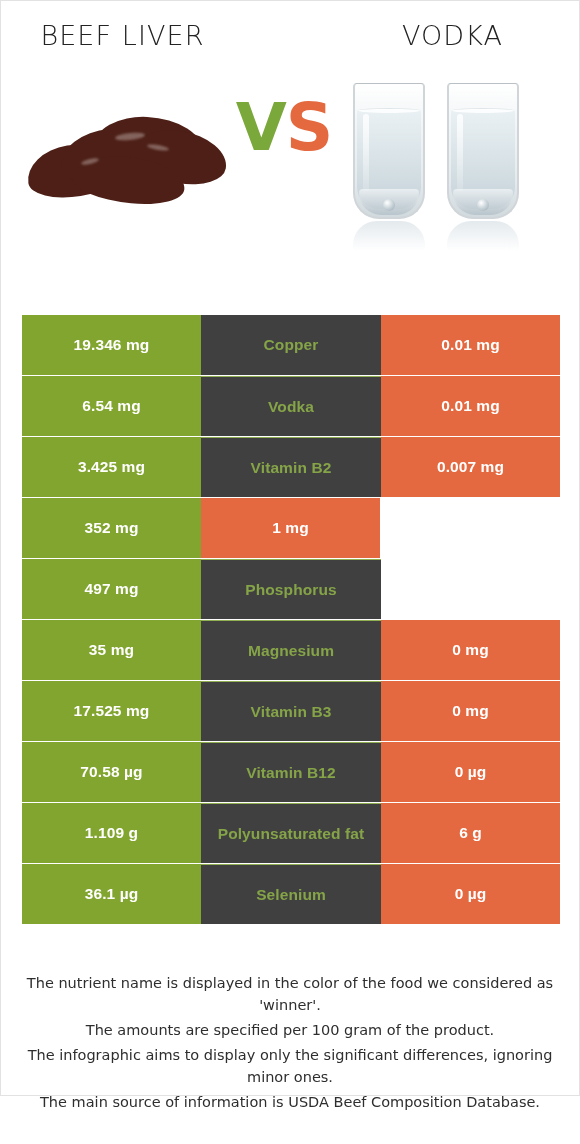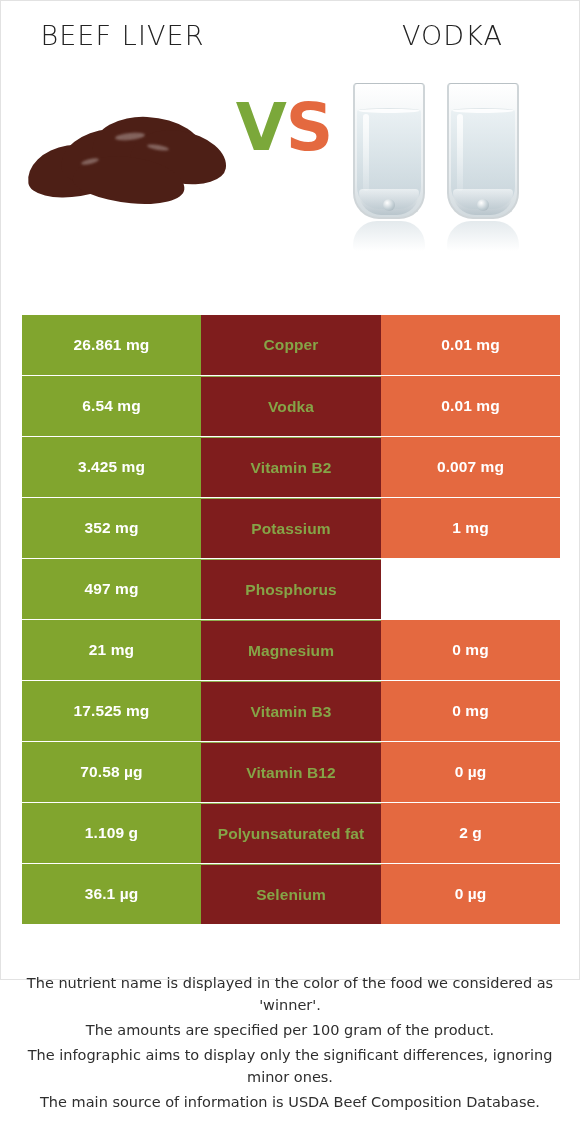--- a/index.html
+++ b/index.html
@@ -8,21 +8,21 @@
     background: #ffffff;
   }
   body {
     width: 580px; height: 1144px;
     font-family: "Liberation Sans", sans-serif;
     color: #333333;
     overflow: hidden;
     position: relative;
   }
   .page {
-    width: 580px; height: 980px;
+    width: 580px; height: 1096px;
     border: 1px solid #e2e2e2;
     background: #ffffff;
     position: relative;
   }
 
   
   .titles {
     display: flex;
     padding-top: 18px;
     height: 64px;
@@ -199,21 +199,21 @@
     letter-spacing: .1px;
     height: 60px;
   }
   .cell.left {
     width: 179px;
     background: #81A52E;
     color: #ffffff;
   }
   .cell.mid {
     width: 180px;
-    background: #7f1d1d;
+    background: #404040;
     color: #85A447;
     border-top: 1px solid #8FAF51;
   }
   .row:first-child .cell.mid { border-top: none; }
   .cell.right {
     width: 179px;
     background: #E4694096;
     background: #E46940;
     color: #ffffff;
   }
@@ -279,62 +279,61 @@
         </div>
         <div class="reflection r-a"></div>
         <div class="reflection r-b"></div>
       </div>
     </div>
 
   </div>
 
   <div class="table" id="nutrient-table">
       <div class="row">
-        <div class="cell left">26.861 mg</div>
+        <div class="cell left">19.346 mg</div>
         <div class="cell mid">Copper</div>
         <div class="cell right">0.01 mg</div>
       </div>
       <div class="row">
         <div class="cell left">6.54 mg</div>
         <div class="cell mid">Vodka</div>
         <div class="cell right">0.01 mg</div>
       </div>
       <div class="row">
         <div class="cell left">3.425 mg</div>
         <div class="cell mid">Vitamin B2</div>
         <div class="cell right">0.007 mg</div>
       </div>
       <div class="row">
         <div class="cell left">352 mg</div>
-        <div class="cell mid">Potassium</div>
         <div class="cell right">1 mg</div>
       </div>
       <div class="row">
         <div class="cell left">497 mg</div>
         <div class="cell mid">Phosphorus</div>
       </div>
       <div class="row">
-        <div class="cell left">21 mg</div>
+        <div class="cell left">35 mg</div>
         <div class="cell mid">Magnesium</div>
         <div class="cell right">0 mg</div>
       </div>
       <div class="row">
         <div class="cell left">17.525 mg</div>
         <div class="cell mid">Vitamin B3</div>
         <div class="cell right">0 mg</div>
       </div>
       <div class="row">
         <div class="cell left">70.58 µg</div>
         <div class="cell mid">Vitamin B12</div>
         <div class="cell right">0 µg</div>
       </div>
       <div class="row">
         <div class="cell left">1.109 g</div>
         <div class="cell mid">Polyunsaturated fat</div>
-        <div class="cell right">2 g</div>
+        <div class="cell right">6 g</div>
       </div>
       <div class="row">
         <div class="cell left">36.1 µg</div>
         <div class="cell mid">Selenium</div>
         <div class="cell right">0 µg</div>
       </div>
     </div>
 
   <div class="footer">
     <p>The nutrient name is displayed in the color of the food we considered as 'winner'.</p>

